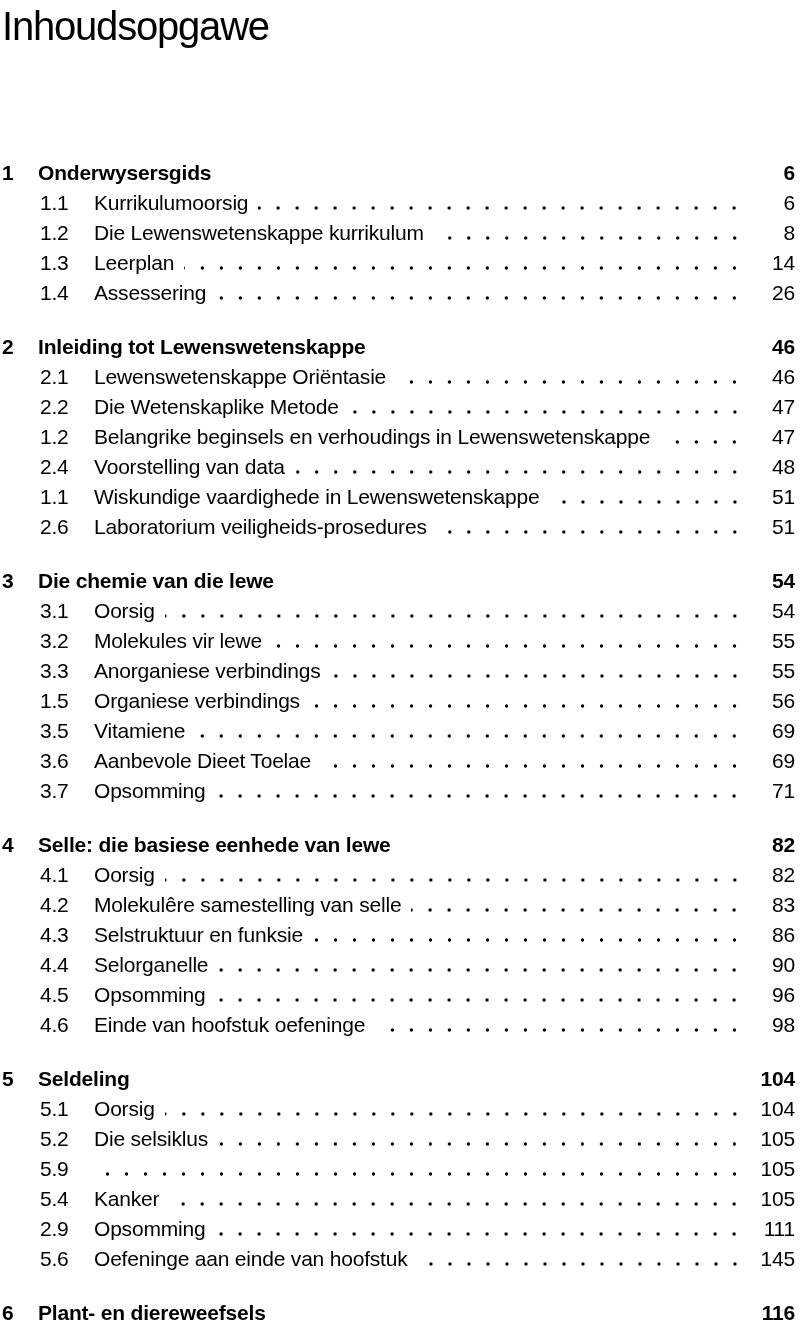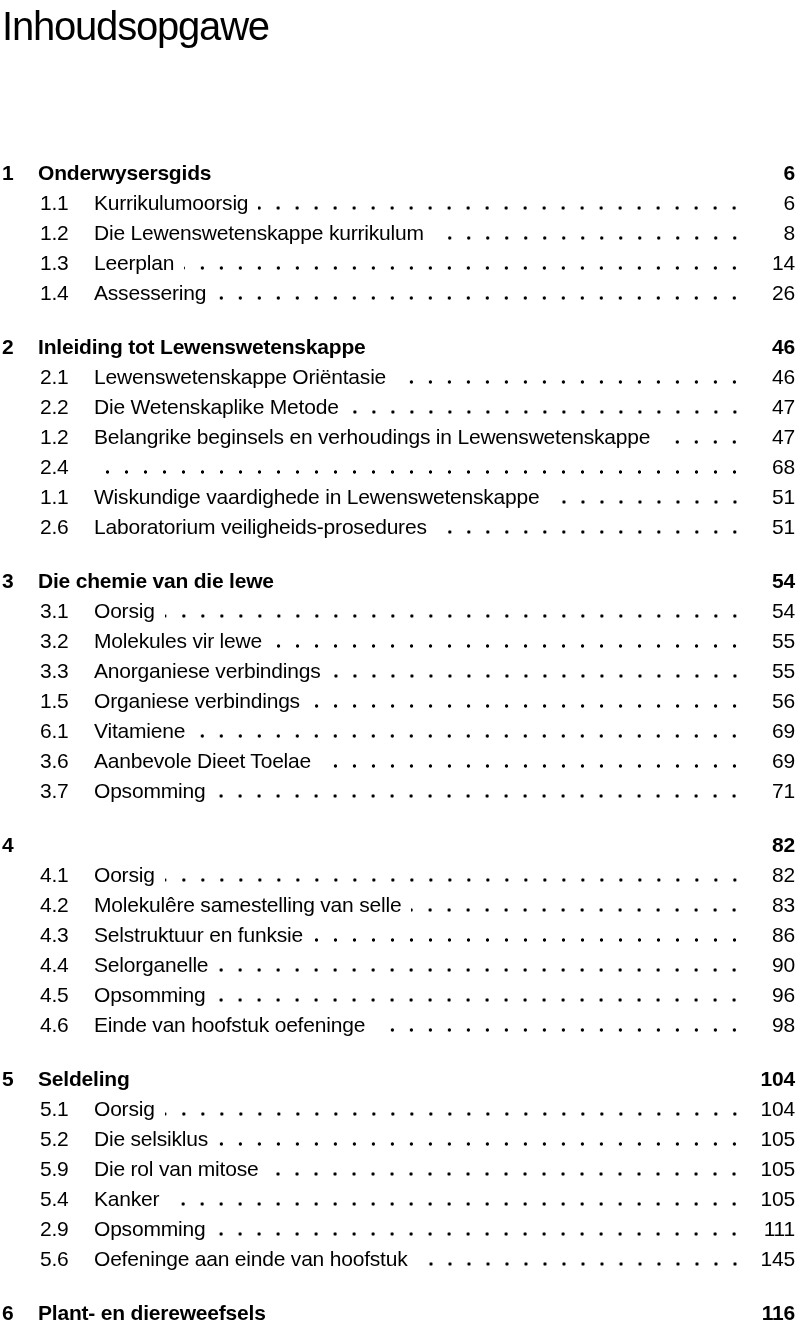--- a/index.html
+++ b/index.html
@@ -143,22 +143,23 @@
 
   <div class="row section-row">
     <span class="sec-num">1.2</span>
     <span class="entry-title">Belangrike beginsels en verhoudings in Lewenswetenskappe</span>
     <span class="leader"></span>
     <span class="page-num">47</span>
   </div>
 
   <div class="row section-row">
     <span class="sec-num">2.4</span>
-    <span class="leader"></span>
-    <span class="page-num">68</span>
+    <span class="entry-title">Voorstelling van data</span>
+    <span class="leader"></span>
+    <span class="page-num">48</span>
   </div>
 
   <div class="row section-row">
     <span class="sec-num">1.1</span>
     <span class="entry-title">Wiskundige vaardighede in Lewenswetenskappe</span>
     <span class="leader"></span>
     <span class="page-num">51</span>
   </div>
 
   <div class="row section-row">
@@ -200,21 +201,21 @@
   </div>
 
   <div class="row section-row">
     <span class="sec-num">1.5</span>
     <span class="entry-title">Organiese verbindings</span>
     <span class="leader"></span>
     <span class="page-num">56</span>
   </div>
 
   <div class="row section-row">
-    <span class="sec-num">6.1</span>
+    <span class="sec-num">3.5</span>
     <span class="entry-title">Vitamiene</span>
     <span class="leader"></span>
     <span class="page-num">69</span>
   </div>
 
   <div class="row section-row">
     <span class="sec-num">3.6</span>
     <span class="entry-title">Aanbevole Dieet Toelae</span>
     <span class="leader"></span>
     <span class="page-num">69</span>
@@ -225,20 +226,21 @@
     <span class="entry-title">Opsomming</span>
     <span class="leader"></span>
     <span class="page-num">71</span>
   </div>
 </div>
   </section>
 
   <section class="chapter">
     <div class="row chapter-row">
       <span class="ch-num">4</span>
+      <span class="entry-title">Selle: die basiese eenhede van lewe</span>
       <span class="leader no-dots"></span>
       <span class="page-num">82</span>
     </div>
     <div>
   <div class="row section-row">
     <span class="sec-num">4.1</span>
     <span class="entry-title">Oorsig</span>
     <span class="leader"></span>
     <span class="page-num">82</span>
   </div>
@@ -297,21 +299,20 @@
 
   <div class="row section-row">
     <span class="sec-num">5.2</span>
     <span class="entry-title">Die selsiklus</span>
     <span class="leader"></span>
     <span class="page-num">105</span>
   </div>
 
   <div class="row section-row">
     <span class="sec-num">5.9</span>
-    <span class="entry-title">Die rol van mitose</span>
     <span class="leader"></span>
     <span class="page-num">105</span>
   </div>
 
   <div class="row section-row">
     <span class="sec-num">5.4</span>
     <span class="entry-title">Kanker</span>
     <span class="leader"></span>
     <span class="page-num">105</span>
   </div>

